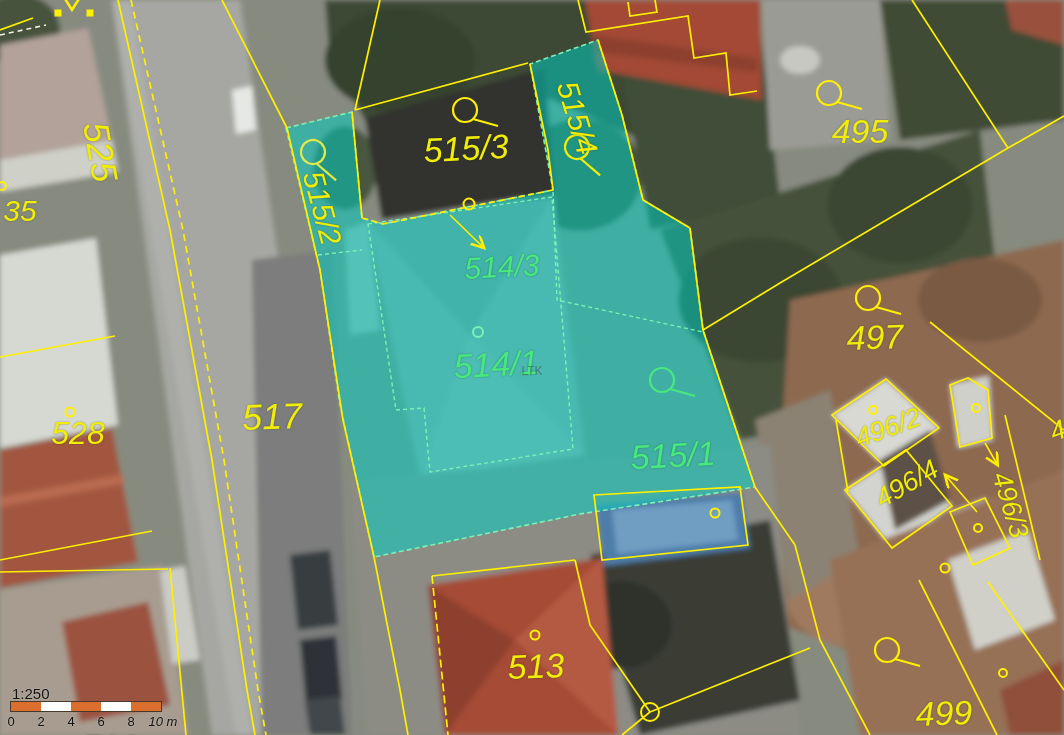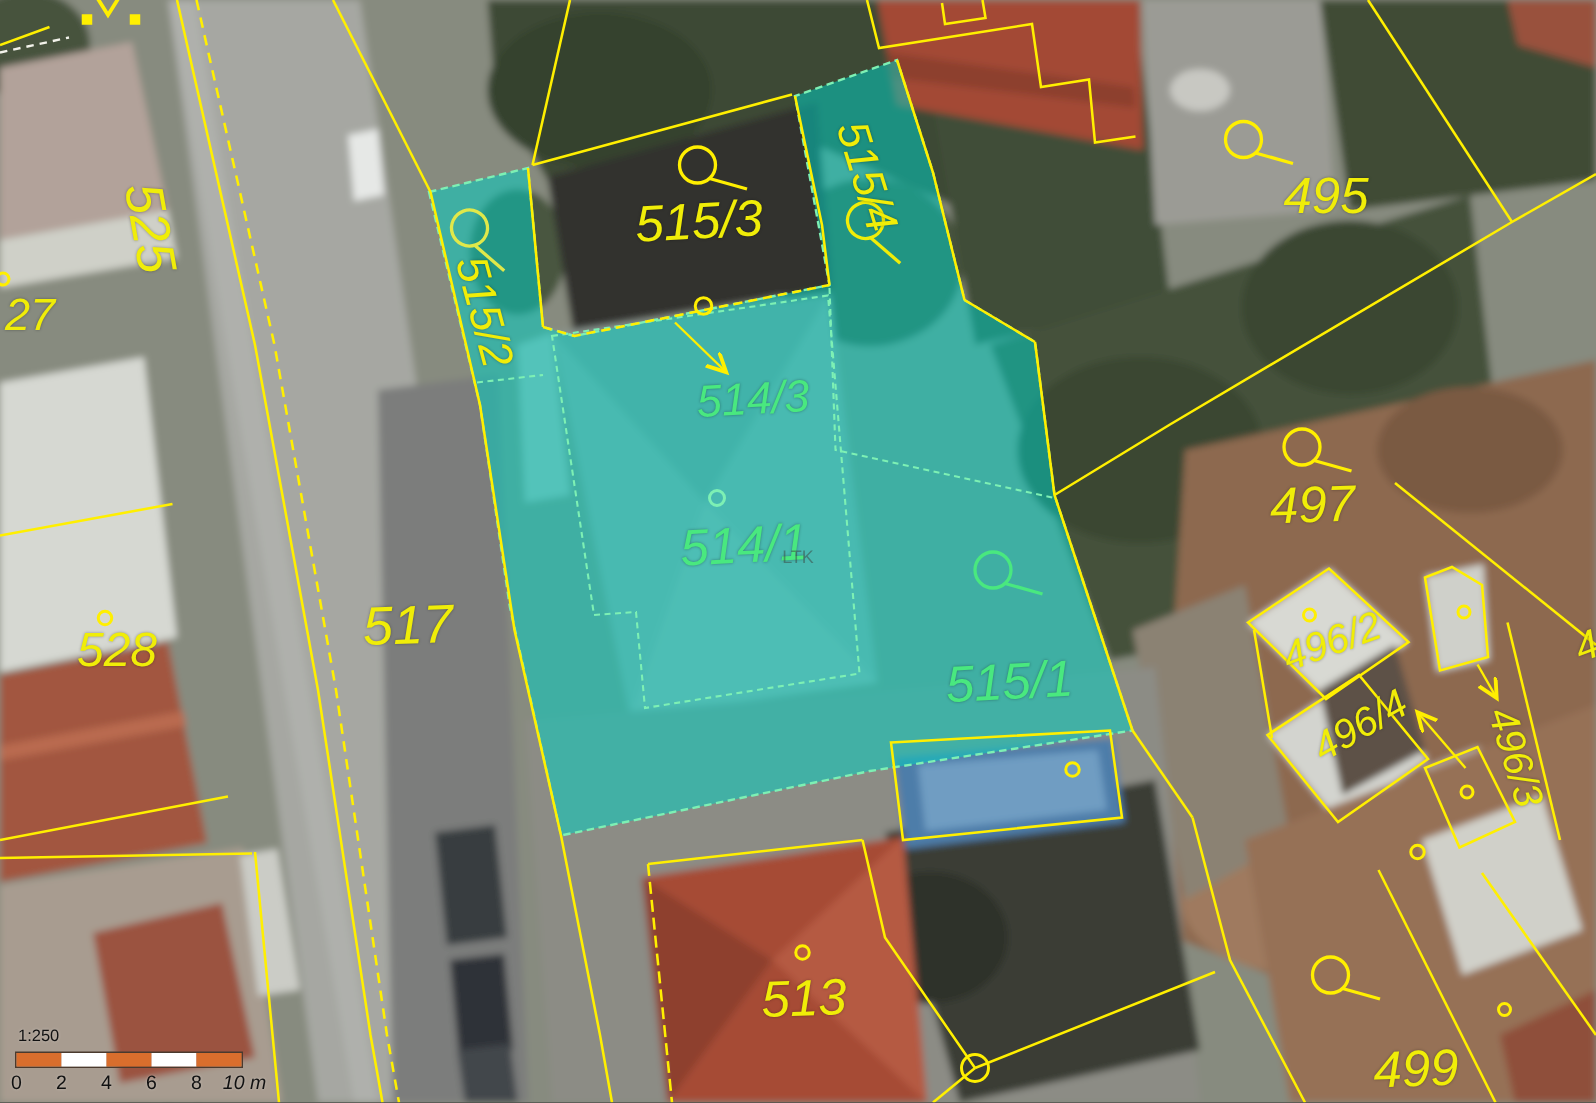--- a/index.html
+++ b/index.html
@@ -7,21 +7,21 @@
          font-family:"Liberation Sans",sans-serif;}
   #stage svg{position:absolute;left:0;top:0;}
   #labels{position:absolute;left:0;top:0;width:100%;height:100%;pointer-events:none;}
   .parcel-label{position:absolute;font-style:italic;font-weight:400;white-space:nowrap;
     transform:translate(-50%,-50%);line-height:1;pointer-events:auto;cursor:pointer;
     text-shadow:0 0 2px rgba(0,0,0,.35);}
   .lab-y{color:#f0ed08;}
   .lab-g{color:#49e87f;}
   .lab-w{color:#3c4540;opacity:.5;font-style:normal;text-shadow:none;}
   #scalebar{position:absolute;left:0;top:680px;width:230px;height:55px;}
-  #sb-ratio{position:absolute;left:12px;top:5px;font-size:11px;color:#111;
+  #sb-ratio{position:absolute;left:12px;top:5px;font-size:15px;color:#111;
     text-shadow:0 0 2px rgba(255,255,255,.4);text-align:center;}
   #sb-bar{position:absolute;left:10px;top:21px;width:150px;height:9px;border:1px solid #4a3a2e;
     display:flex;}
   .sb-seg{flex:1 1 auto;height:100%;}
   .sb-tick{position:absolute;top:34px;font-size:13px;color:#111;transform:translateX(-50%);
     text-shadow:0 0 2px rgba(255,255,255,.35);}
 </style>
 </head>
 <body>
 
@@ -223,29 +223,29 @@
         <g transform="translate(650,712) rotate(0)">
           <circle cx="0" cy="0" r="9" fill="none" stroke="#ffef00" stroke-width="2"></circle>
         </g>
         <line x1="450" y1="215" x2="483" y2="247" stroke="#ffef00" stroke-width="1.6" marker-end="url(#ah)"></line>
         <line x1="985" y1="443" x2="997" y2="464" stroke="#ffef00" stroke-width="1.6" marker-end="url(#ah)"></line>
         <line x1="977" y1="512" x2="946" y2="476" stroke="#ffef00" stroke-width="1.6" marker-end="url(#ah)"></line>
       </g>
   </svg>
 
   <div id="labels">
-      <div class="parcel-label lab-y" style="left: 20px; top: 211px; font-size: 30px; transform: translate(-50%, -50%) rotate(0deg);">27</div>
+      <div class="parcel-label lab-y" style="left: 20px; top: 211px; font-size: 30px; transform: translate(-50%, -50%) rotate(0deg);">35</div>
       <div class="parcel-label lab-y" style="left: 100px; top: 152px; font-size: 36px; transform: translate(-50%, -50%) rotate(80deg);">525</div>
       <div class="parcel-label lab-y" style="left: 466px; top: 148px; font-size: 34px; transform: translate(-50%, -50%) rotate(-3deg);">515/3</div>
       <div class="parcel-label lab-y" style="left: 322px; top: 208px; font-size: 30px; transform: translate(-50%, -50%) rotate(75deg);">515/2</div>
       <div class="parcel-label lab-y" style="left: 577px; top: 118px; font-size: 30px; transform: translate(-50%, -50%) rotate(73deg);">515/4</div>
       <div class="parcel-label lab-y" style="left: 272px; top: 417px; font-size: 36px; transform: translate(-50%, -50%) rotate(-2deg);">517</div>
       <div class="parcel-label lab-y" style="left: 78px; top: 433px; font-size: 32px; transform: translate(-50%, -50%) rotate(0deg); font-style: italic;">528</div>
       <div class="parcel-label lab-y" style="left: 536px; top: 666px; font-size: 34px; transform: translate(-50%, -50%) rotate(-2deg);">513</div>
-      <div class="parcel-label lab-y" style="left: 884px; top: 131px; font-size: 34px; transform: translate(-50%, -50%) rotate(0deg);">495</div>
+      <div class="parcel-label lab-y" style="left: 860px; top: 131px; font-size: 34px; transform: translate(-50%, -50%) rotate(0deg);">495</div>
       <div class="parcel-label lab-y" style="left: 875px; top: 337px; font-size: 34px; transform: translate(-50%, -50%) rotate(-2deg);">497</div>
       <div class="parcel-label lab-y" style="left: 944px; top: 713px; font-size: 34px; transform: translate(-50%, -50%) rotate(-2deg);">499</div>
       <div class="parcel-label lab-y" style="left: 888px; top: 428px; font-size: 27px; transform: translate(-50%, -50%) rotate(-20deg);">496/2</div>
       <div class="parcel-label lab-y" style="left: 907px; top: 484px; font-size: 27px; transform: translate(-50%, -50%) rotate(-30deg);">496/4</div>
       <div class="parcel-label lab-y" style="left: 1010px; top: 505px; font-size: 27px; transform: translate(-50%, -50%) rotate(73deg);">496/3</div>
       <div class="parcel-label lab-y" style="left: 1058px; top: 431px; font-size: 27px; transform: translate(-50%, -50%) rotate(-20deg);">4</div>
       <div class="parcel-label lab-y" style="left: 110px; top: 749px; font-size: 36px; transform: translate(-50%, -50%) rotate(0deg);">529</div>
       <div class="parcel-label lab-g" style="left: 502px; top: 267px; font-size: 30px; transform: translate(-50%, -50%) rotate(-3deg);">514/3</div>
       <div class="parcel-label lab-g" style="left: 496px; top: 364px; font-size: 34px; transform: translate(-50%, -50%) rotate(-3deg);">514/1</div>
       <div class="parcel-label lab-g" style="left: 673px; top: 455px; font-size: 34px; transform: translate(-50%, -50%) rotate(-3deg);">515/1</div>

